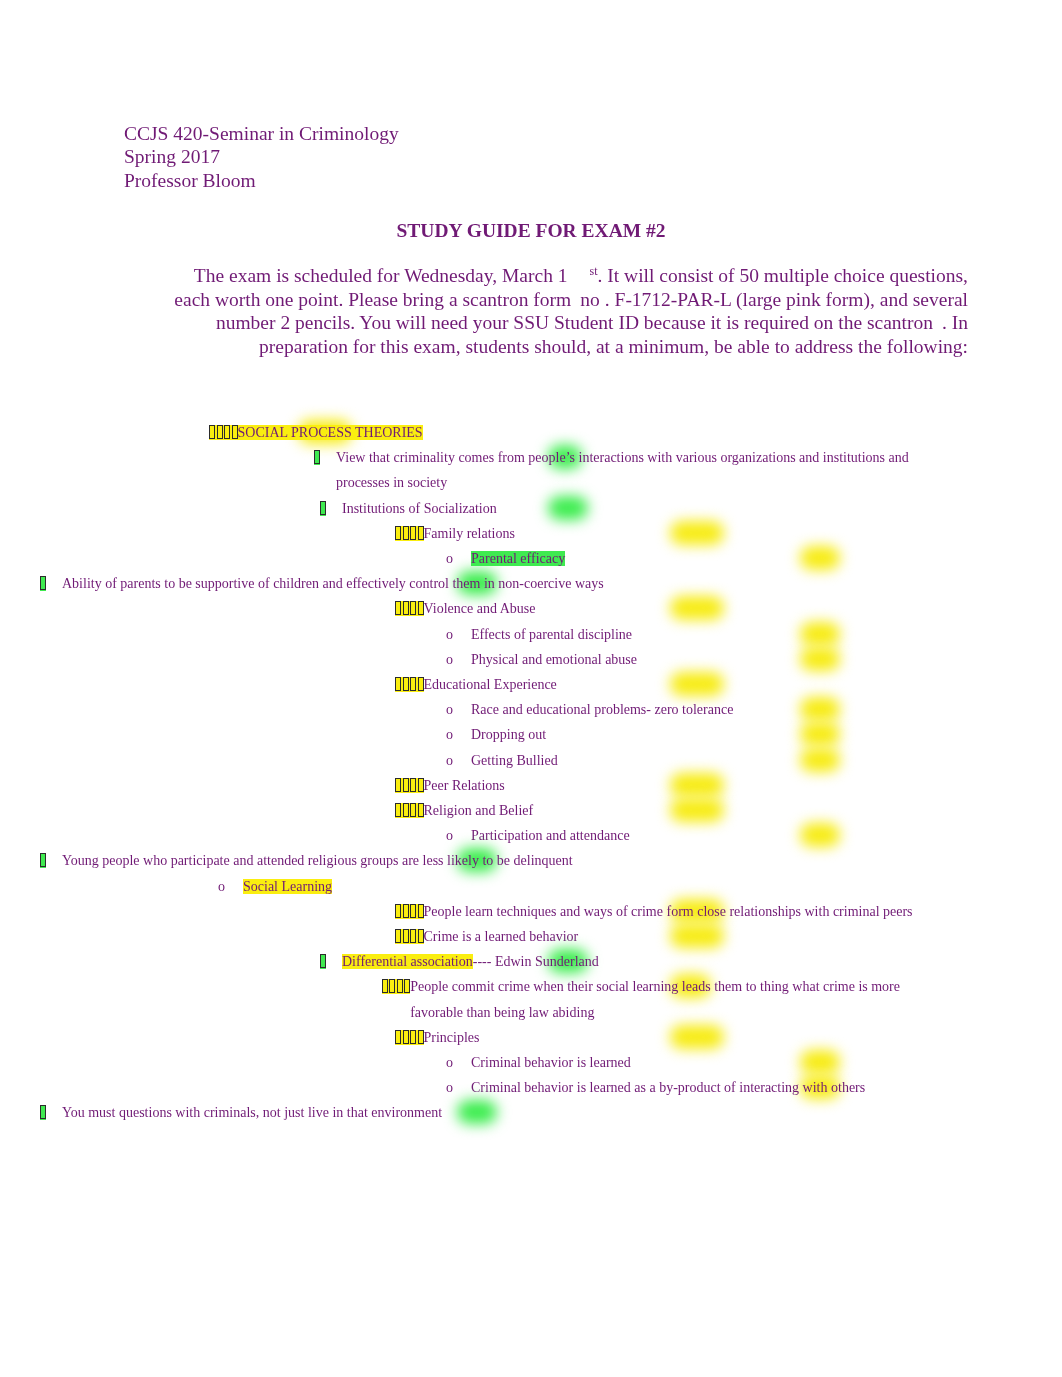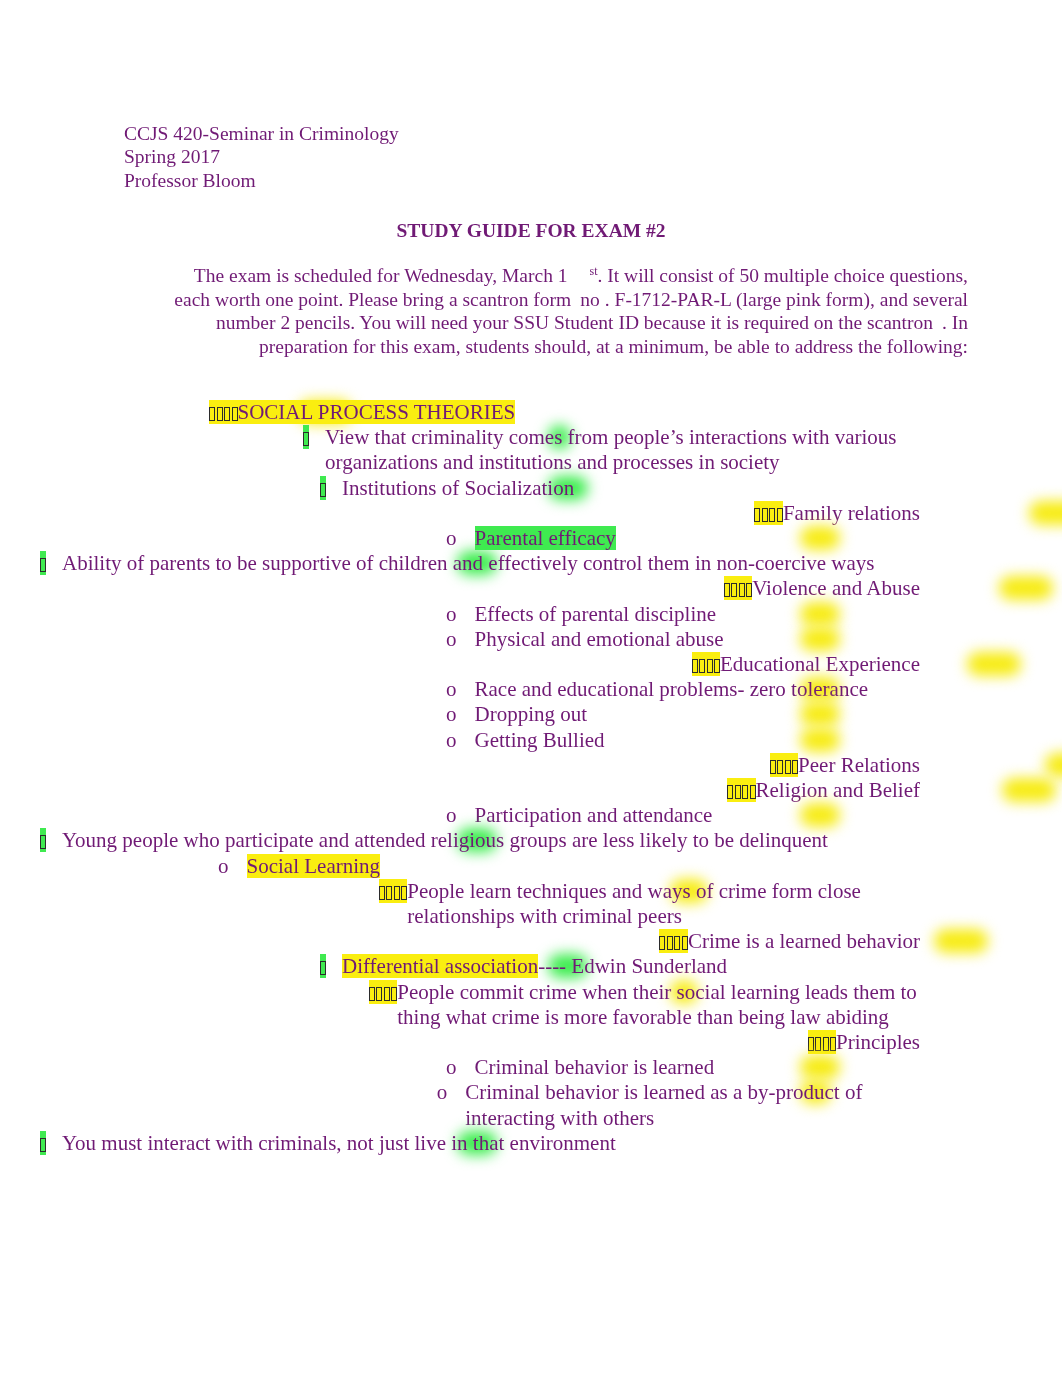--- a/index.html
+++ b/index.html
@@ -56,23 +56,23 @@
     line-height: 0;
   }
   .sp-wide { display: inline-block; width: 22px; }
   .sp-mid  { display: inline-block; width: 9px; }
   .sp-sm   { display: inline-block; width: 5px; }
 
   
   .outline {
     position: absolute;
     left: 0;
-    top: 400px;
+    top: 420px;
     width: 920px;
-    font-size: 21px;
+    font-size: 14px;
     line-height: 25.2px;
   }
   .row {
     position: relative;
     display: flex;
     align-items: flex-start;
     white-space: pre-wrap;
   }
   .marker {
     flex: 0 0 auto;
@@ -107,21 +107,21 @@
     pointer-events: none;
   }
   .glow-y { background: #f7ec14; }
   .glow-g { background: #3ded4f; }
 
   .row > * { position: relative; z-index: 1; }
 
   
   .lvl1 { padding-left: 155px; }
   .lvl2 { padding-left: 280px; }
-  .lvl3 { padding-left: 341px; justify-content: flex-end; }
+  .lvl3 { padding-left: 341px; }
   .lvl4 { padding-left: 406px; }
   .lvl5 { }
   .lvl-sl { padding-left: 218px; }
 
   .gap-o { display: inline-block; width: 18px; }
   .gap-t { display: inline-block; width: 16px; }
 </style>
 </head>
 <body>
 
@@ -156,16 +156,16 @@
       <div class="row lvl4"><span class="glow glow-y" style="left: 394px; top: 0px; width: 40px; height: 24px;"></span><span class="marker"><span class="">o</span><span class="gap-o hl-y"></span></span><span class="body-text"><span>Participation and attendance</span></span></div>
       <div class="row lvl5"><span class="glow glow-g" style="left: 457px; top: 0px; width: 40px; height: 24px;"></span><span class="marker"><span class="hl-g"><span class="tofu"></span></span><span class="gap-t hl-g"></span></span><span class="body-text"><span>Young people who participate and attended religious groups are less likely to be delinquent</span></span></div>
       <div class="row lvl-sl"><span class="marker"><span>o</span><span class="gap-o"></span></span><span class="body-text"><span class="hl-y">Social Learning</span></span></div>
       <div class="row lvl3"><span class="glow glow-y" style="left: 329px; top: 0px; width: 54px; height: 24px;"></span><span class="marker"><span class="hl-y"><span class="tofu"></span><span class="tofu"></span><span class="tofu"></span><span class="tofu"></span></span></span><span class="body-text"><span>People learn techniques and ways of crime form close relationships with criminal peers</span></span></div>
       <div class="row lvl3"><span class="glow glow-y" style="left: 329px; top: 0px; width: 54px; height: 24px;"></span><span class="marker"><span class="hl-y"><span class="tofu"></span><span class="tofu"></span><span class="tofu"></span><span class="tofu"></span></span></span><span class="body-text"><span>Crime is a learned behavior</span></span></div>
       <div class="row lvl2"><span class="glow glow-g" style="left: 268px; top: 0px; width: 40px; height: 24px;"></span><span class="marker"><span class="hl-g"><span class="tofu"></span></span><span class="gap-t hl-g"></span></span><span class="body-text"><span class="hl-y">Differential association</span><span>---- Edwin Sunderland</span></span></div>
       <div class="row lvl3"><span class="glow glow-y" style="left: 329px; top: 0px; width: 54px; height: 24px;"></span><span class="marker"><span class="hl-y"><span class="tofu"></span><span class="tofu"></span><span class="tofu"></span><span class="tofu"></span></span></span><span class="body-text"><span>People commit crime when their social learning leads them to thing what crime is more favorable than being law abiding</span></span></div>
       <div class="row lvl3"><span class="glow glow-y" style="left: 329px; top: 0px; width: 54px; height: 24px;"></span><span class="marker"><span class="hl-y"><span class="tofu"></span><span class="tofu"></span><span class="tofu"></span><span class="tofu"></span></span></span><span class="body-text"><span>Principles</span></span></div>
       <div class="row lvl4"><span class="glow glow-y" style="left: 394px; top: 0px; width: 40px; height: 24px;"></span><span class="marker"><span class="">o</span><span class="gap-o hl-y"></span></span><span class="body-text"><span>Criminal behavior is learned</span></span></div>
       <div class="row lvl4"><span class="glow glow-y" style="left: 394px; top: 0px; width: 40px; height: 24px;"></span><span class="marker"><span class="">o</span><span class="gap-o hl-y"></span></span><span class="body-text"><span>Criminal behavior is learned as a by-product of interacting with others</span></span></div>
-      <div class="row lvl5"><span class="glow glow-g" style="left: 457px; top: 0px; width: 40px; height: 24px;"></span><span class="marker"><span class="hl-g"><span class="tofu"></span></span><span class="gap-t hl-g"></span></span><span class="body-text"><span>You must interact with criminals, not just live in that environment</span></span></div>
+      <div class="row lvl5"><span class="glow glow-g" style="left: 457px; top: 0px; width: 40px; height: 24px;"></span><span class="marker"><span class="hl-g"><span class="tofu"></span></span><span class="gap-t hl-g"></span></span><span class="body-text"><span>You must questions with criminals, not just live in that environment</span></span></div>
     </div>
 
 </div>
 
 </body></html>

